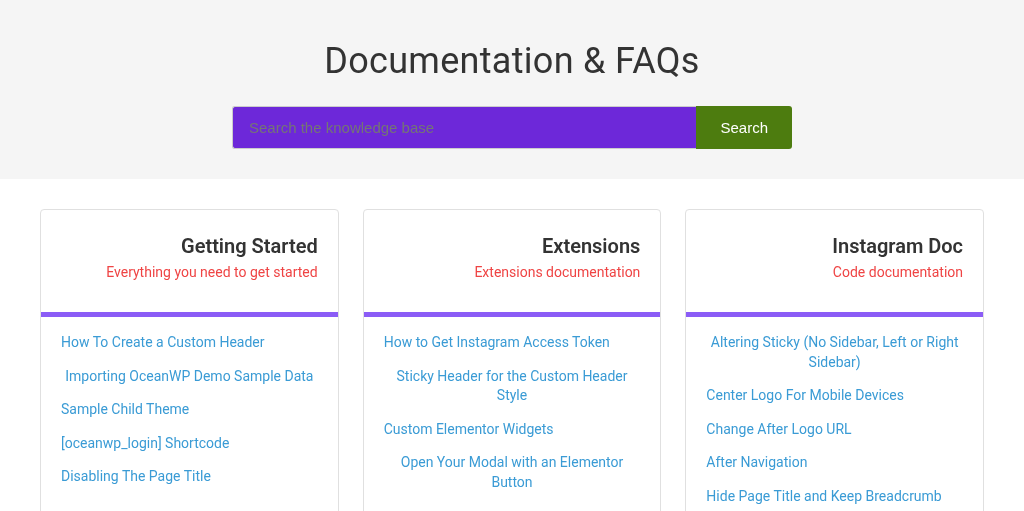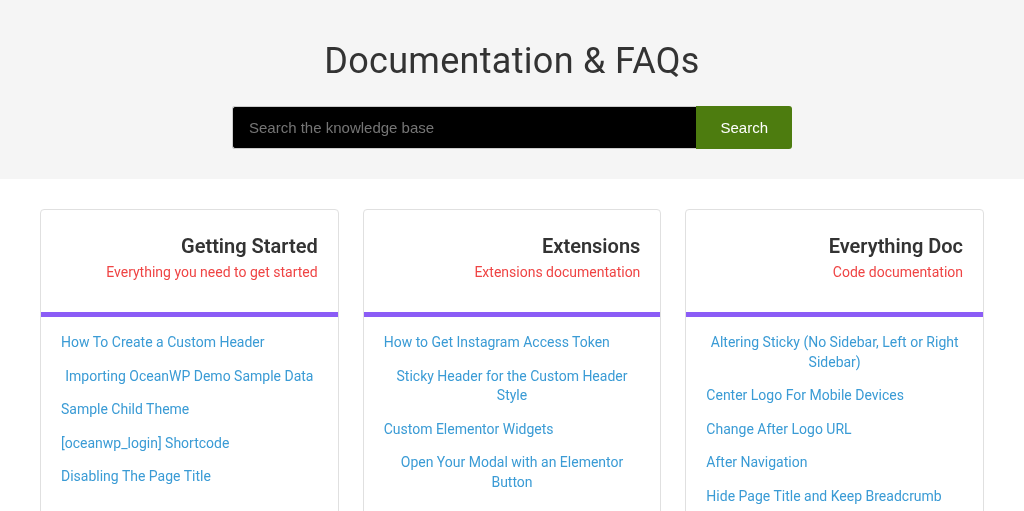--- a/index.html
+++ b/index.html
@@ -38,21 +38,21 @@
 
     .search-input {
       flex: 1;
       padding: 12px 16px;
       font-size: 15px;
       border: 1px solid #ccc;
       border-right: none;
       border-radius: 3px 0 0 3px;
       outline: none;
       color: #aaa;
-      background: #000000;
+      background: #6d28d9;
     }
 
     .search-button {
       padding: 12px 24px;
       background: #4d7c0f;
       color: #fff;
       border: none;
       border-radius: 0 3px 3px 0;
       font-size: 15px;
       cursor: pointer;
@@ -170,21 +170,21 @@
           <li>
             <a href="#">Custom Elementor Widgets</a>
           </li>
           <li>
             <a href="#" class="center-link" style="text-align: center;">Open Your Modal with an Elementor Button</a>
           </li>
         </ul>
       </div>
       <div class="card">
         <div class="card-header">
-          <div class="card-title">Everything Doc</div>
+          <div class="card-title">Instagram Doc</div>
           <div class="card-subtitle">Code documentation</div>
         </div>
         <ul class="card-links">
           <li>
             <a href="#" class="center-link" style="text-align: center;">Altering Sticky (No Sidebar, Left or Right Sidebar)</a>
           </li>
           <li>
             <a href="#">Center Logo For Mobile Devices</a>
           </li>
           <li>

